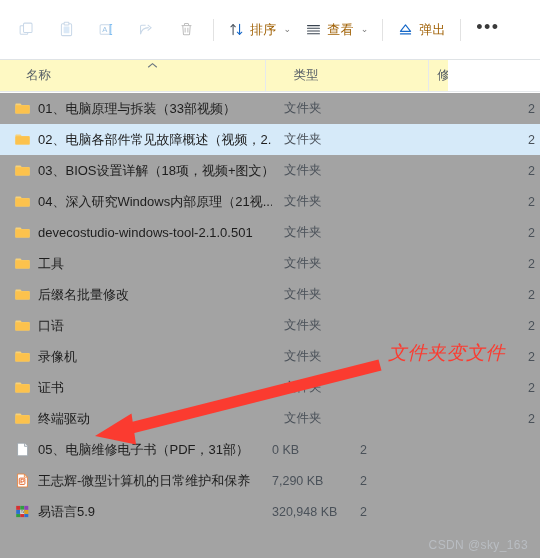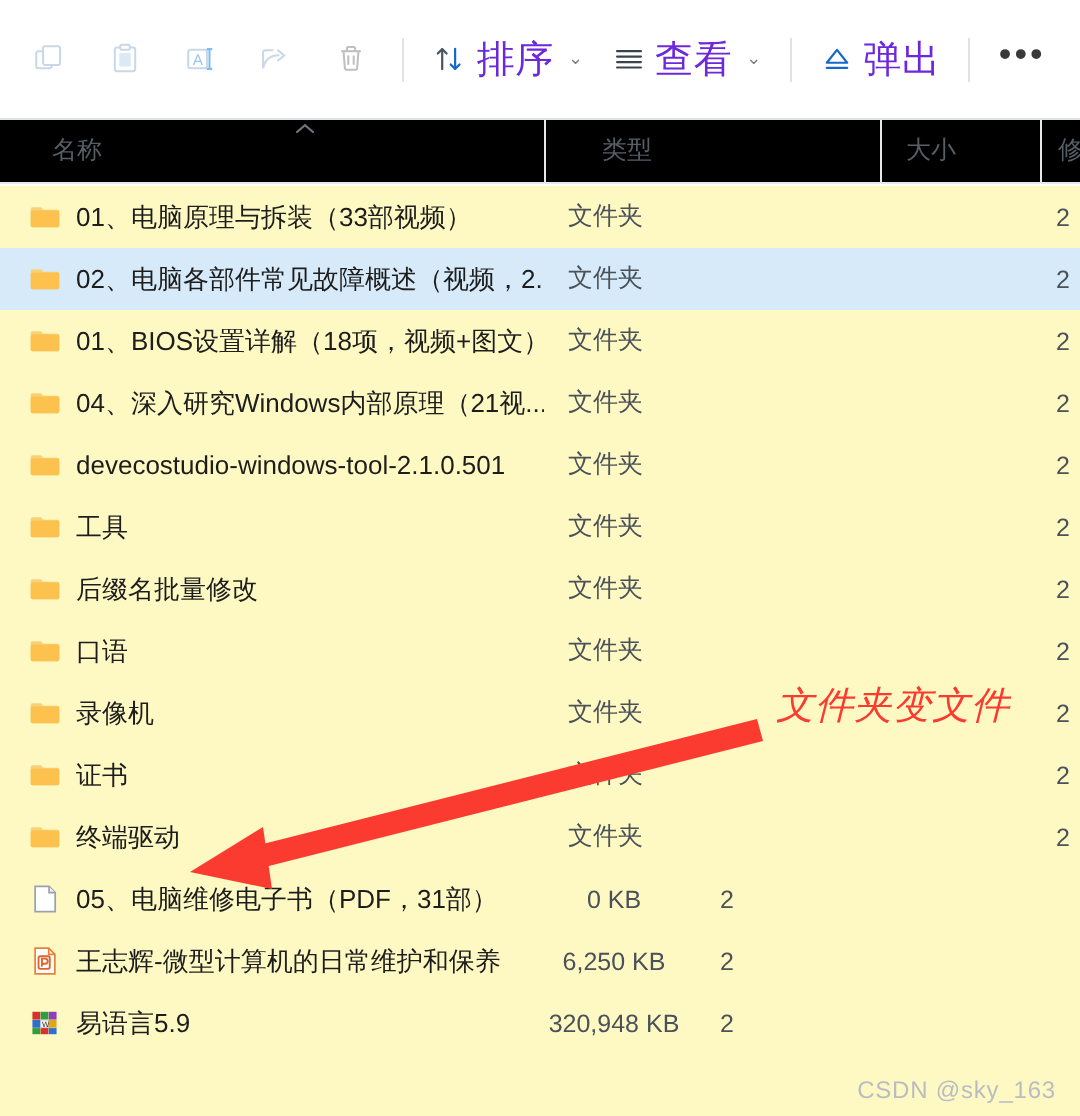--- a/index.html
+++ b/index.html
@@ -32,22 +32,22 @@
     justify-content: center;
     gap: 5px;
     height: 34px;
     padding: 0 7px;
     border-radius: 4px;
     cursor: default;
     white-space: nowrap;
   }
   .tb-icononly { width: 40px; padding: 0; }
   .tb-label {
-    font-size: 19px;
-    color: #6d28d9;
+    font-size: 13px;
+    color: #a16207;
     letter-spacing: .3px;
   }
   .tb-sep {
     width: 1px;
     height: 22px;
     background: #e2e2e2;
     margin: 0 7px;
     flex: 0 0 auto;
   }
   .chev {
@@ -67,23 +67,23 @@
   
   .hdr-top-line {
     position: absolute;
     left: 0; top: 59px;
     width: 540px; height: 1px;
     background: #dfe3e6;
   }
   .colhdr {
     position: absolute;
     left: 0; top: 60px;
-    width: 540px; height: 31px;
+    width: 448px; height: 31px;
     display: flex;
-    background: #000000;
+    background: #fef9c3;
   }
   .colhdr .cell {
     font-size: 12.5px;
     color: #565e66;
     height: 31px;
     display: flex;
     align-items: center;
     position: relative;
   }
   .colhdr .cell + .cell { border-left: 1px solid #e6e9ec; }
@@ -103,21 +103,21 @@
     left: 0; top: 91px;
     width: 540px; height: 1px;
     background: #e6e9ec;
   }
 
   
   .filelist {
     position: absolute;
     left: 0; top: 93px;
     width: 540px; height: 465px;
-    background: #fef9c3;
+    background: #a3a3a3;
   }
   .row {
     position: relative;
     height: 31px;
     display: flex;
     align-items: center;
     background: transparent;
   }
   .row.selected { background: #d6eaf9; }
   .row .name {
@@ -141,21 +141,21 @@
     font-size: 12.5px;
     color: #4a5159;
     white-space: nowrap;
     overflow: hidden;
   }
   .row .size {
     width: 80px;
     padding-right: 10px;
     font-size: 12.5px;
     color: #4a5159;
-    text-align: center;
+    text-align: left;
     white-space: nowrap;
   }
   .row .date {
     width: 20px;
     padding-left: 8px;
     font-size: 12.5px;
     color: #4a5159;
     white-space: nowrap;
     overflow: hidden;
   }
@@ -300,23 +300,20 @@
 
   <div class="hdr-top-line"></div>
 
   <div class="colhdr">
     <div class="cell c-name">
       <span>名称</span>
     </div>
     <div class="cell c-type">
       <span>类型</span>
     </div>
-    <div class="cell c-size">
-      <span>大小</span>
-    </div>
     <div class="cell c-date">
       <span>修</span>
     </div>
     <div class="sortmark">
       <svg width="11" height="7" viewBox="0 0 11 7" fill="none" stroke="#6b7680" stroke-width="1.1" stroke-linecap="round">
         <path d="M1.5 5 L5.5 1.6 L9.5 5"></path>
       </svg>
     </div>
   </div>
 
@@ -352,21 +349,21 @@
         <div class="date">2</div>
       </div>
       <div class="row">
         <div class="name">
           <span style="display: flex;">
             <svg class="ic" viewBox="0 0 20 20">
               <path d="M1.6 5.2 a1 1 0 0 1 1-1 H7.6 l1.5 1.6 H17.4 a1 1 0 0 1 1 1 V15 a1 1 0 0 1-1 1 H2.6 a1 1 0 0 1-1-1 Z" fill="#f7d27a"></path>
               <path d="M1.6 7.2 a1 1 0 0 1 1-1 H17.4 a1 1 0 0 1 1 1 V15 a1 1 0 0 1-1 1 H2.6 a1 1 0 0 1-1-1 Z" fill="#fcc24d"></path>
             </svg>
           </span>
-          <span class="nametext">01、BIOS设置详解（18项，视频+图文）</span>
+          <span class="nametext">03、BIOS设置详解（18项，视频+图文）</span>
         </div>
         <div class="type">文件夹</div>
         <div class="size"></div>
         <div class="date">2</div>
       </div>
       <div class="row">
         <div class="name">
           <span style="display: flex;">
             <svg class="ic" viewBox="0 0 20 20">
               <path d="M1.6 5.2 a1 1 0 0 1 1-1 H7.6 l1.5 1.6 H17.4 a1 1 0 0 1 1 1 V15 a1 1 0 0 1-1 1 H2.6 a1 1 0 0 1-1-1 Z" fill="#f7d27a"></path>
@@ -495,21 +492,21 @@
           <span style="display: flex;">
             <svg class="ic" viewBox="0 0 20 20">
               <path d="M4.2 2.4 H12.2 L15.8 6.1 V17.6 H4.2 Z" fill="#ffffff" stroke="#e8813a" stroke-width="1"></path>
               <path d="M12.2 2.4 V6.1 H15.8" fill="none" stroke="#e8813a" stroke-width="1"></path>
               <rect x="6.2" y="7.2" width="6.6" height="7.4" rx="1" fill="none" stroke="#e2642a" stroke-width="1.1"></rect>
               <path d="M8.2 13.2 V8.6 h1.9 a1.5 1.5 0 0 1 0 3 H8.2" fill="none" stroke="#e2642a" stroke-width="1.1"></path>
             </svg>
           </span>
           <span class="nametext">王志辉-微型计算机的日常维护和保养</span>
         </div>
-        <div class="size">6,250 KB</div>
+        <div class="size">7,290 KB</div>
         <div class="date">2</div>
       </div>
       <div class="row">
         <div class="name">
           <span style="display: flex;">
             <svg class="ic" viewBox="0 0 20 20">
               <rect x="2.6" y="3.4" width="4.6" height="4.6" fill="#d83030"></rect>
               <rect x="7.4" y="3.4" width="4.6" height="4.6" fill="#2f9e3f"></rect>
               <rect x="12.2" y="3.4" width="4.6" height="4.6" fill="#8c40b5"></rect>
               <rect x="2.6" y="8.2" width="4.6" height="4.6" fill="#2b6fd1"></rect>

